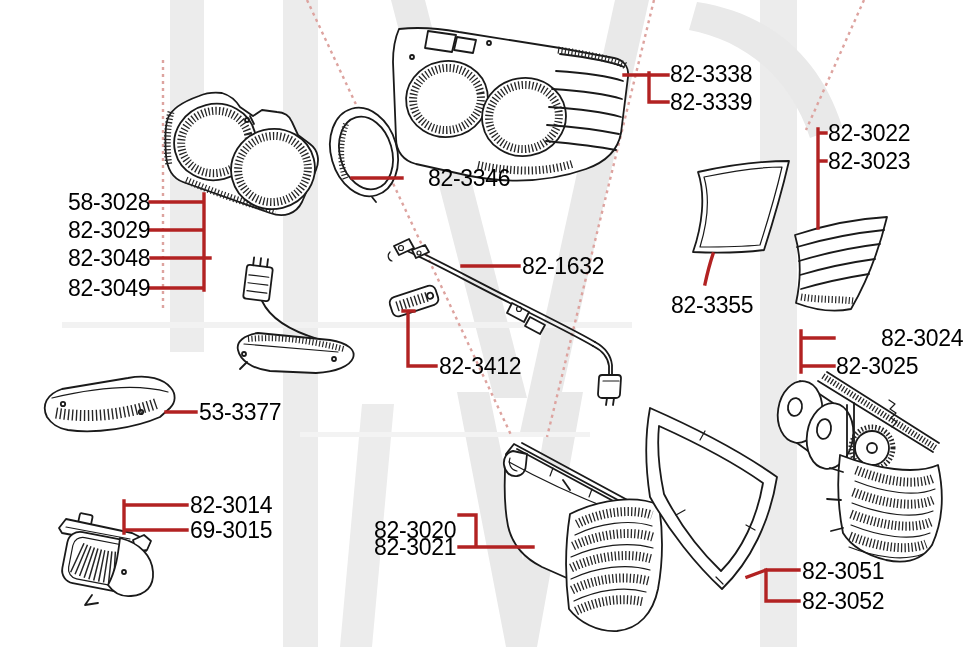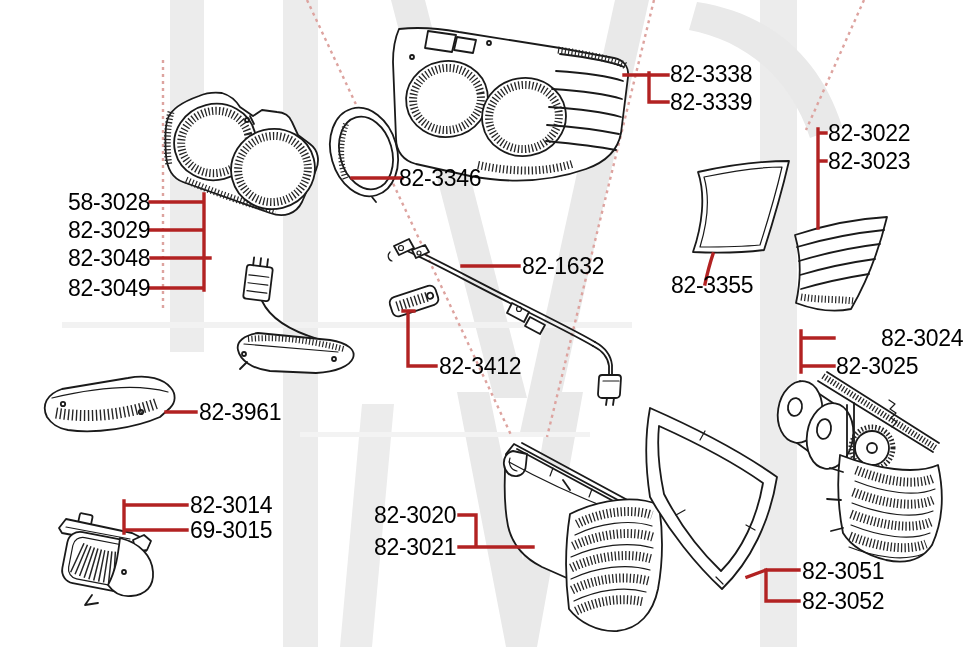--- a/index.html
+++ b/index.html
@@ -219,30 +219,30 @@
     <path class="red" d="M124 505 H187 M124 530 H187 M124 501 V533"></path>
     <path class="red" d="M459 515 H476 M476 515 V547 M459 547 H533"></path>
     <path class="red" d="M747 577 L766 570 M766 570 H799 M766 570 V601 M766 601 H799"></path>
   </g>
 </svg>
 
   <div class="lbl" style="left:68px;top:189px">58-3028</div>
   <div class="lbl" style="left:68px;top:217px">82-3029</div>
   <div class="lbl" style="left:68px;top:245px">82-3048</div>
   <div class="lbl" style="left:68px;top:275px">82-3049</div>
-  <div class="lbl" style="left:399px;top:165px">82-3346</div>
+  <div class="lbl" style="left:428px;top:165px">82-3346</div>
   <div class="lbl" style="left:670px;top:61px">82-3338</div>
   <div class="lbl" style="left:670px;top:89px">82-3339</div>
   <div class="lbl" style="left:828px;top:120px">82-3022</div>
   <div class="lbl" style="left:828px;top:148px">82-3023</div>
   <div class="lbl" style="left:522px;top:253px">82-1632</div>
-  <div class="lbl" style="left:671px;top:272px">82-3355</div>
+  <div class="lbl" style="left:671px;top:292px">82-3355</div>
   <div class="lbl" style="left:439px;top:353px">82-3412</div>
   <div class="lbl" style="left:881px;top:325px">82-3024</div>
   <div class="lbl" style="left:836px;top:353px">82-3025</div>
-  <div class="lbl" style="left:199px;top:399px">82-3961</div>
+  <div class="lbl" style="left:199px;top:399px">53-3377</div>
   <div class="lbl" style="left:190px;top:492px">82-3014</div>
   <div class="lbl" style="left:190px;top:517px">69-3015</div>
-  <div class="lbl" style="left:374px;top:502px">82-3020</div>
+  <div class="lbl" style="left:374px;top:517px">82-3020</div>
   <div class="lbl" style="left:374px;top:534px">82-3021</div>
   <div class="lbl" style="left:802px;top:558px">82-3051</div>
   <div class="lbl" style="left:802px;top:588px">82-3052</div>
 </div>
 
 </body></html>

